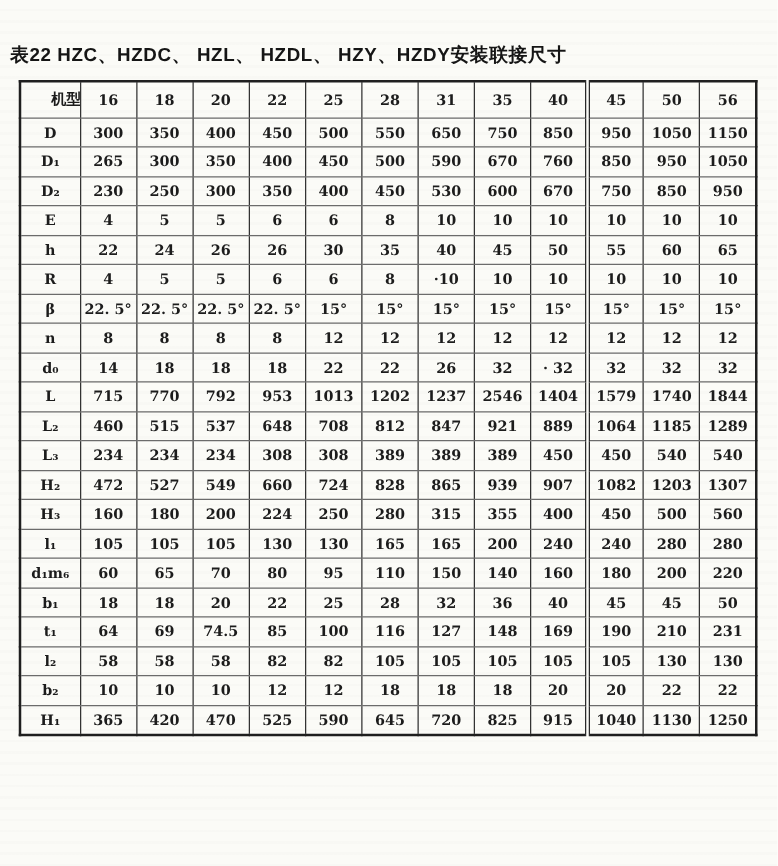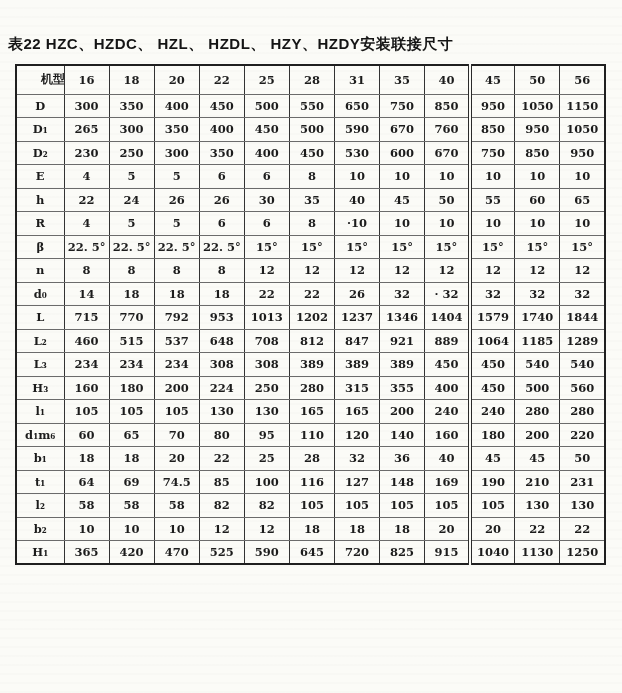--- a/index.html
+++ b/index.html
@@ -247,21 +247,21 @@
         </tr>
         <tr>
           <th class="row-label">L</th>
           <td>715</td>
           <td>770</td>
           <td>792</td>
           <td>953</td>
           <td>1013</td>
           <td>1202</td>
           <td>1237</td>
-          <td>1346</td>
+          <td>2546</td>
           <td>1404</td>
           <td class="dbl">1579</td>
           <td>1740</td>
           <td>1844</td>
         </tr>
         <tr>
           <th class="row-label">L₂</th>
           <td>460</td>
           <td>515</td>
           <td>537</td>
@@ -284,20 +284,35 @@
           <td>308</td>
           <td>389</td>
           <td>389</td>
           <td>389</td>
           <td>450</td>
           <td class="dbl">450</td>
           <td>540</td>
           <td>540</td>
         </tr>
         <tr>
+          <th class="row-label">H₂</th>
+          <td>472</td>
+          <td>527</td>
+          <td>549</td>
+          <td>660</td>
+          <td>724</td>
+          <td>828</td>
+          <td>865</td>
+          <td>939</td>
+          <td>907</td>
+          <td class="dbl">1082</td>
+          <td>1203</td>
+          <td>1307</td>
+        </tr>
+        <tr>
           <th class="row-label">H₃</th>
           <td>160</td>
           <td>180</td>
           <td>200</td>
           <td>224</td>
           <td>250</td>
           <td>280</td>
           <td>315</td>
           <td>355</td>
           <td>400</td>
@@ -321,21 +336,21 @@
           <td>280</td>
         </tr>
         <tr>
           <th class="row-label">d₁m₆</th>
           <td>60</td>
           <td>65</td>
           <td>70</td>
           <td>80</td>
           <td>95</td>
           <td>110</td>
-          <td>120</td>
+          <td>150</td>
           <td>140</td>
           <td>160</td>
           <td class="dbl">180</td>
           <td>200</td>
           <td>220</td>
         </tr>
         <tr>
           <th class="row-label">b₁</th>
           <td>18</td>
           <td>18</td>

